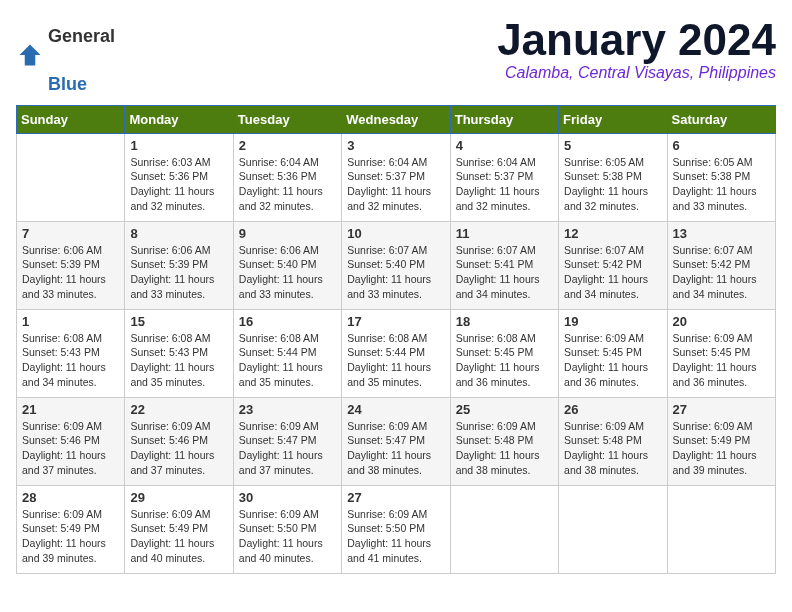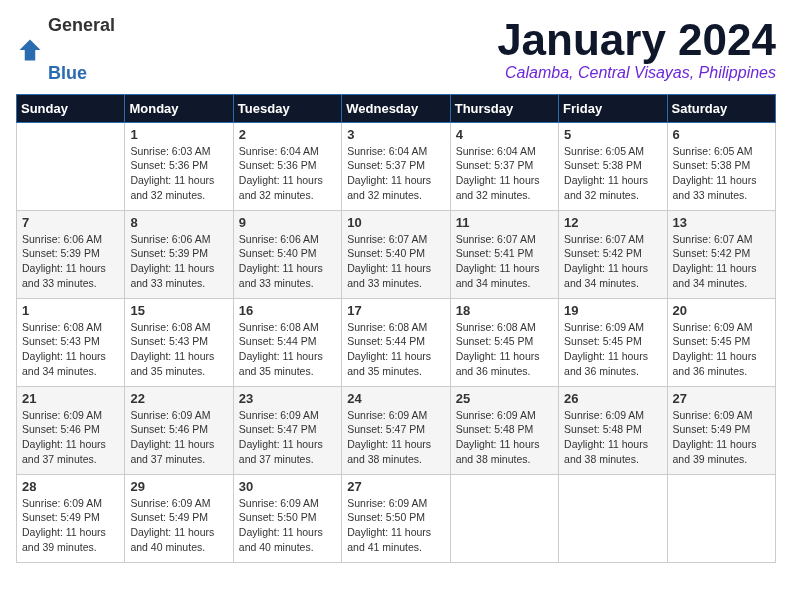--- a/index.html
+++ b/index.html
@@ -23,20 +23,21 @@
     }
     .logo-text {
       display: flex;
       flex-direction: column;
       line-height: 1.1;
     }
     .logo-general {
       font-size: 18px;
       font-weight: bold;
       color: #333;
+      margin-top: 11px;
     }
     .logo-blue {
       font-size: 18px;
       font-weight: bold;
       color: #2b6cb0;
       margin-top: 28px;
     }
     .logo-icon {
       width: 28px;
       height: 28px;
@@ -54,21 +55,21 @@
       font-size: 16px;
       color: #6d28d9;
       font-style: italic;
     }
     table {
       width: 100%;
       border-collapse: collapse;
       font-size: 11px;
     }
     thead tr th {
-      background-color: #0f172a;
+      background-color: #4d7c0f;
       color: #fff;
       padding: 6px 4px;
       text-align: left;
       font-size: 13px;
       font-weight: bold;
       border: 1px solid #2b6cb0;
     }
     tbody tr td {
       border: 1px solid #ccc;
       vertical-align: top;

